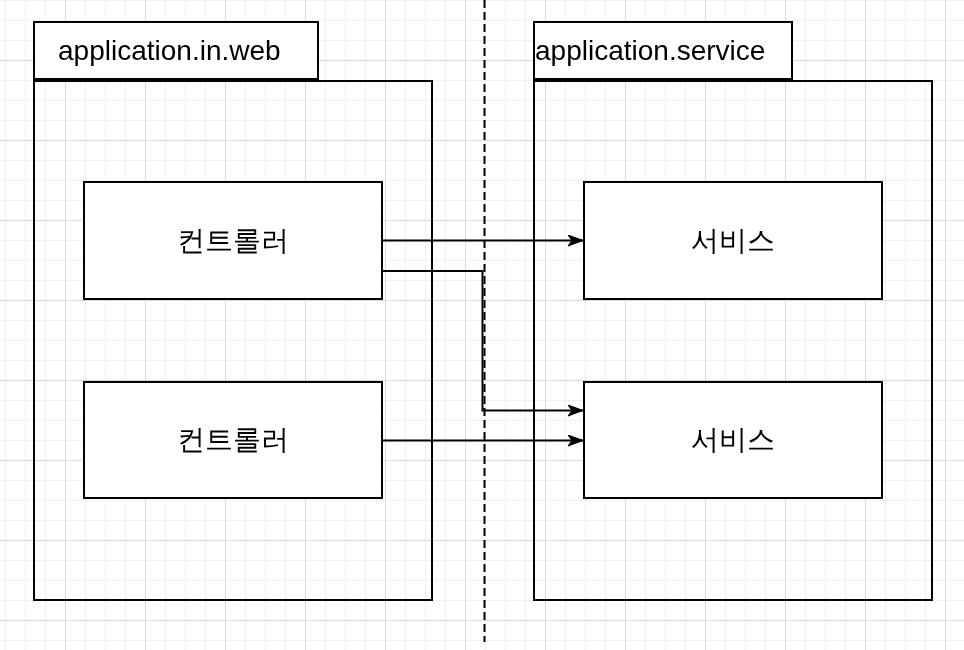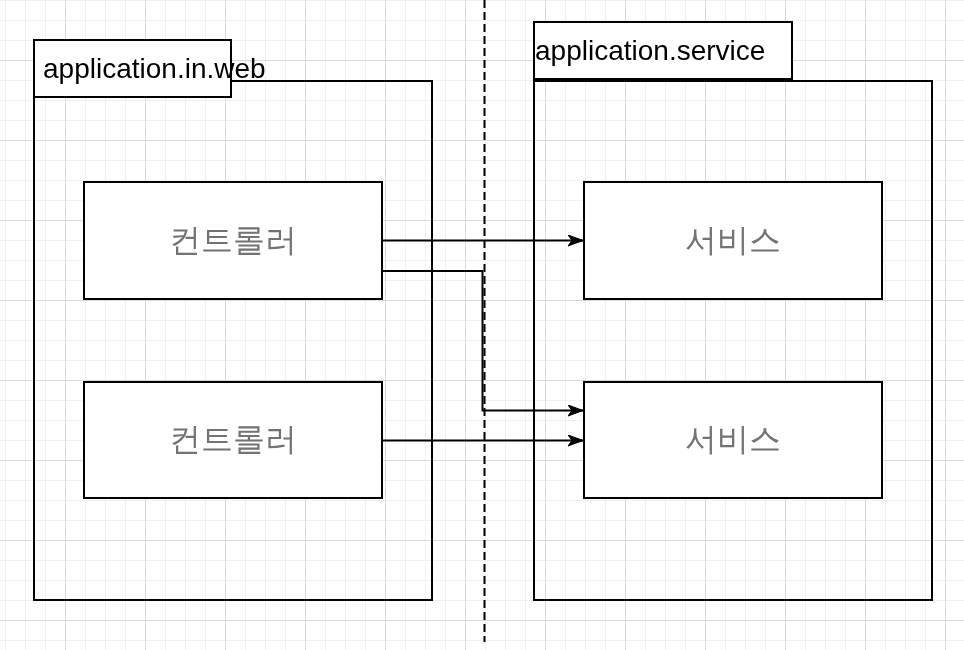--- a/index.html
+++ b/index.html
@@ -30,43 +30,43 @@
     box-sizing: border-box;
     border: 2px solid #000000;
     background: #ffffff;
     display: flex;
     align-items: center;
     font-size: 28px;
     color: #000000;
     white-space: nowrap;
     z-index: 2;
   }
-  .pkg-tab.left-tab  { left: 33px;  top: 21px; width: 199px; height: 59px; padding-left: 8px; margin-top: 18px; }
+  .pkg-tab.left-tab  { left: 33px;  top: 21px; width: 286px; height: 59px; padding-left: 23px; }
   .pkg-tab.right-tab { left: 533px; top: 21px; width: 260px; height: 59px; padding-left: 0; }
 
   .pkg-body {
     position: absolute;
     box-sizing: border-box;
     border: 2px solid #000000;
     background: transparent;
     z-index: 1;
   }
   .pkg-body.left-body  { left: 33px;  top: 80px; width: 400px; height: 521px; }
   .pkg-body.right-body { left: 533px; top: 80px; width: 400px; height: 521px; }
 
   .node {
     position: absolute;
     box-sizing: border-box;
     border: 2px solid #000000;
     background: #ffffff;
     display: flex;
     align-items: center;
     justify-content: center;
-    font-size: 32px;
-    color: #737373;
+    font-size: 28px;
+    color: #000000;
     z-index: 3;
     white-space: nowrap;
   }
   .node.controller-1 { left: 83px;  top: 181px; width: 300px; height: 119px; }
   .node.controller-2 { left: 83px;  top: 381px; width: 300px; height: 118px; }
   .node.service-1    { left: 583px; top: 181px; width: 300px; height: 119px; }
   .node.service-2    { left: 583px; top: 381px; width: 300px; height: 118px; }
 
   svg.edge-layer {
     position: absolute;

